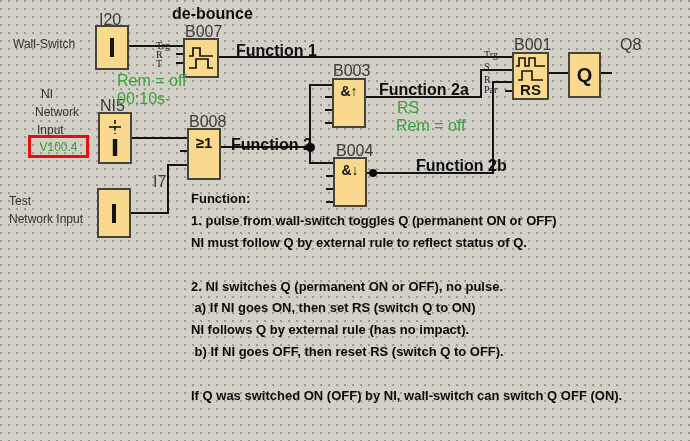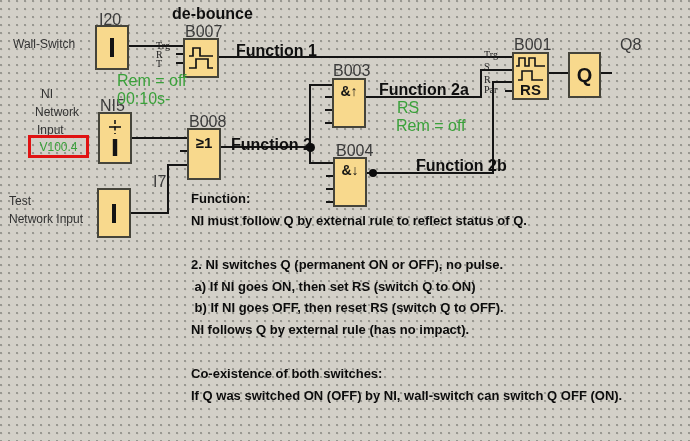--- a/index.html
+++ b/index.html
@@ -158,24 +158,24 @@
   <div class="annot" style="left:35px;top:105px;">Network</div>
   <div class="annot" style="left:37px;top:123px;">Input</div>
   <div class="redbox">
     <span>V100.4</span>
   </div>
   <div class="annot" style="left:9px;top:194px;">Test</div>
   <div class="annot" style="left:9px;top:212px;">Network Input</div>
 
   <div id="desc">
     <div class="dline">Function:</div>
+    <div class="dline">1. pulse from wall-switch toggles Q (permanent ON or OFF)</div>
     <div class="dline">NI must follow Q by external rule to reflect status of Q.</div>
     <div class="dline"></div>
     <div class="dline">2. NI switches Q (permanent ON or OFF), no pulse.</div>
     <div class="dline"> a) If NI goes ON, then set RS (switch Q to ON)</div>
+    <div class="dline">NI follows Q by external rule (has no impact).</div>
     <div class="dline"> b) If NI goes OFF, then reset RS (switch Q to OFF).</div>
-    <div class="dline">NI follows Q by external rule (has no impact).</div>
     <div class="dline"></div>
-    <div class="dline">Co-existence of both switches:</div>
     <div class="dline">If Q was switched ON (OFF) by NI, wall-switch can switch Q OFF (ON).</div>
   </div>
 
 </div>
 
 </body></html>

